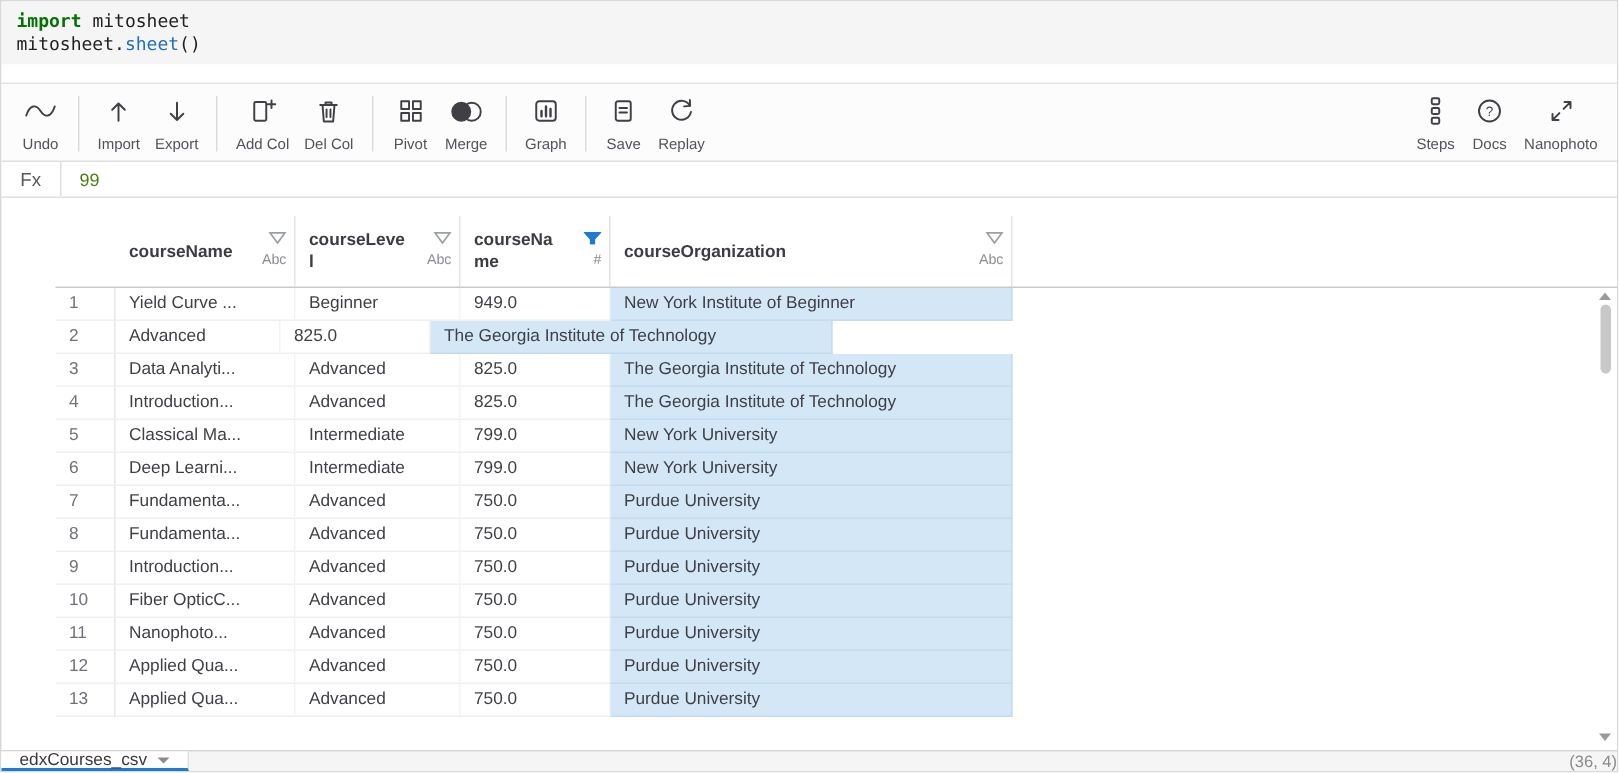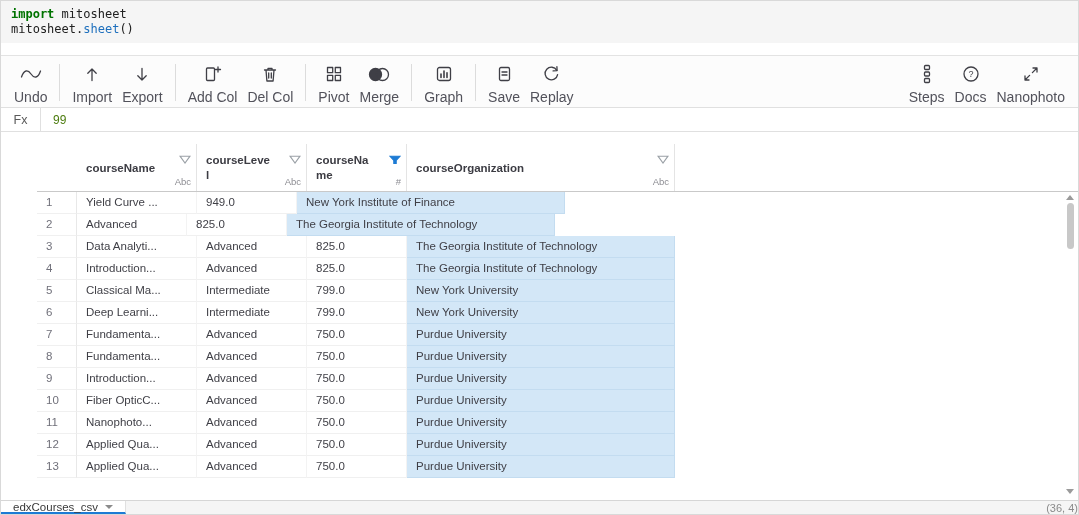--- a/index.html
+++ b/index.html
@@ -19,42 +19,42 @@
   
   .widget { flex:1; display:flex; flex-direction:column; border-top:1px solid #e3e3e3;
             min-height:0; }
 
   
   .toolbar { display:flex; align-items:stretch; padding:5px 8px 3px 8px; background:#fcfcfc;
              border-bottom:1px solid #e0e0e0; height:52px; }
   .tb-btn { display:flex; flex-direction:column; align-items:center; justify-content:space-between;
             min-width:36px; padding:2px 5px 1px 5px; cursor:pointer; border-radius:3px; }
   .tb-icon { height:22px; display:flex; align-items:center; justify-content:center; }
-  .tb-label { font-size:14px; color:#52525b; line-height:12px; white-space:nowrap; }
+  .tb-label { font-size:10px; color:#52525b; line-height:12px; white-space:nowrap; }
   .tb-sep { width:1px; background:#dcdcdc; margin:3px 7px; }
   .tb-right { margin-left:auto; display:flex; }
   svg.ic { stroke:#3f3f46; fill:none; stroke-width:1.3; stroke-linecap:round; stroke-linejoin:round; }
 
   
   .fx-bar { display:flex; height:24px; border-bottom:1px solid #e0e0e0; background:#fff; }
   .fx-label { width:40px; border-right:1px solid #e0e0e0; display:flex; align-items:center;
               justify-content:center; font-size:12.5px; color:#5a5a5a; }
   .fx-value { flex:1; display:flex; align-items:center; padding-left:12px; font-size:12px; color:#4d7c0f; }
 
   
   .grid-wrap { flex:1; position:relative; padding-top:12px; min-height:0; display:flex; flex-direction:column;padding-left:36px; }
   .hdr-row { display:flex; border-bottom:1px solid #c9c9c9; height:48px; }
   .corner { width:40px; }
   .hdr-cell { display:flex; padding:5px 5px 4px 9px; border-right:1px solid #e4e4e4;
               cursor:pointer; }
   .hdr-cell.c0 { width:120px; } .hdr-cell.c1 { width:110px; } .hdr-cell.c2 { width:100px; }
   .hdr-cell.c3 { width:268px; }
   .hdr-title { flex:1; align-self:center; font-size:11.5px; font-weight:bold; color:#3c3c43;
                word-break:break-all; line-height:1.3; padding-right:3px; }
-  .hdr-meta { display:flex; flex-direction:column; justify-content:space-between;
+  .hdr-meta { display:flex; flex-direction:column; 
               align-items:flex-end; width:26px; padding:1px 0 0 0; }
   .type-label { font-size:9.5px; color:#8d8d93; }
   .filter-wrap svg path { fill:none; stroke:#9aa0a6; stroke-width:1.1; }
   .hdr-cell.filter-on .filter-wrap svg path { fill:var(--accent); stroke:var(--accent); }
 
   .grid-body { flex:1; position:relative; overflow:hidden; }
   .grid-row { display:flex; height:22px; line-height:21px; font-size:11.5px; color:#3f3f46; }
   .cell { padding-left:9px; white-space:nowrap; overflow:hidden;
           border-bottom:1px solid #f0f0f0; border-right:1px solid #f3f3f3; cursor:cell; }
   .cell.idx { width:40px; color:#70707a; border-right:1px solid #e8e8e8; cursor:pointer; }
@@ -287,22 +287,23 @@
             <span class="type-label">Abc</span>
           </span>
         </div>
       </div>
 
       <div class="grid-body">
         <div>
             <div class="grid-row">
               <div class="cell idx">1</div>
               <div class="cell col0">Yield Curve ...</div>
+              <div class="cell col1">Beginner</div>
               <div class="cell col2">949.0</div>
-              <div class="cell col3 selected">New York Institute of Finance</div>
+              <div class="cell col3 selected">New York Institute of Beginner</div>
               <div class="cell filler"></div>
             </div>
             <div class="grid-row">
               <div class="cell idx">2</div>
               <div class="cell col1">Advanced</div>
               <div class="cell col2">825.0</div>
               <div class="cell col3 selected">The Georgia Institute of Technology</div>
               <div class="cell filler"></div>
             </div>
             <div class="grid-row">

